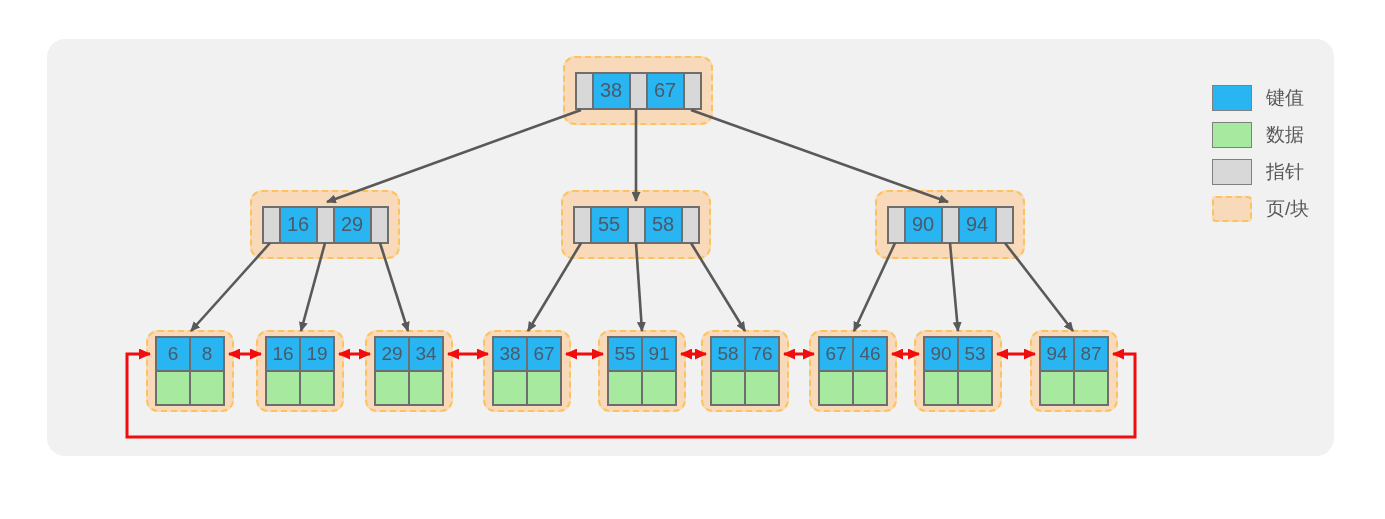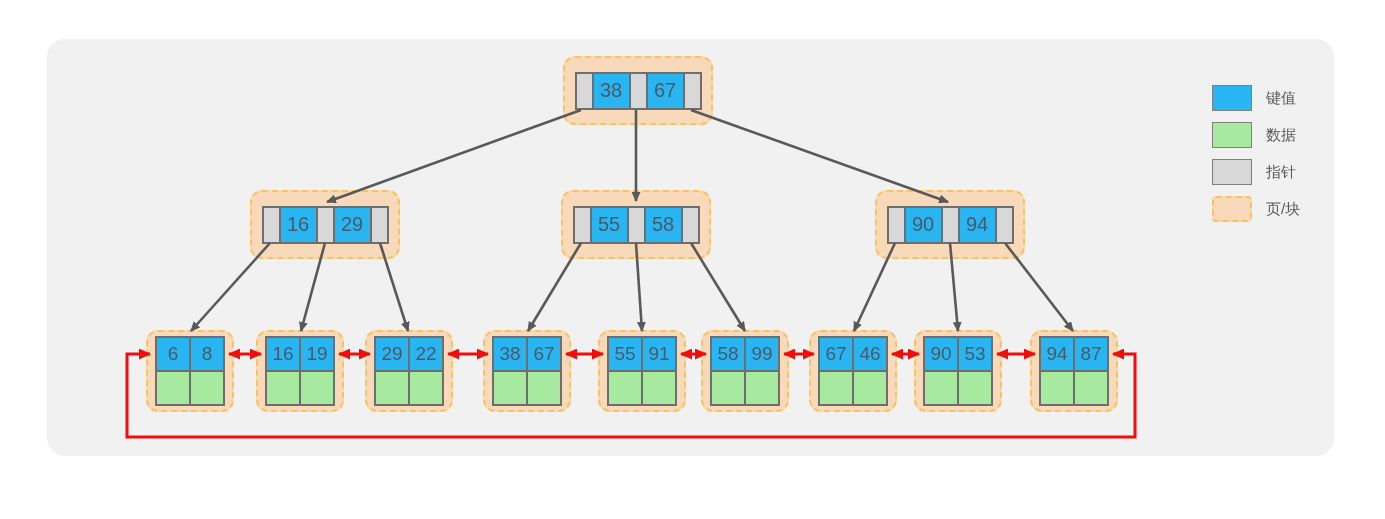--- a/index.html
+++ b/index.html
@@ -35,21 +35,21 @@
   .rarrow-head{fill:var(--c-link,#f20c0c);}
 
   
   .legend{position:absolute;left:1212px;top:84px;display:flex;flex-direction:column;gap:9px;}
   .legend-item{display:flex;align-items:center;height:28px;}
   .swatch{width:40px;height:26px;box-sizing:border-box;border:1.6px solid #808080;}
   .sw-key{background:var(--c-key,#29b5f2);}
   .sw-data{background:var(--c-data,#a8e9a0);}
   .sw-pointer{background:var(--c-pointer,#d8d8d8);}
   .sw-page{background:var(--c-page-fill,#f8d9b9);border:2px dashed var(--c-page-border,#fcc35c);border-radius:4px;}
-  .legend-label{margin-left:14px;font-size:15px;color:var(--c-legend-text,#595959);text-align:right;}
+  .legend-label{margin-left:14px;font-size:19px;color:var(--c-legend-text,#595959);text-align:right;}
 </style>
 </head>
 <body>
 
 <div class="stage">
   <div class="panel"></div>
 
   <div class="page inode" style="left:563px;top:56px">
     <div class="nrow">
       <span class="ptr"></span>
@@ -100,21 +100,21 @@
     <div class="lgrid">
       <span class="lkey">16</span>
       <span class="lkey">19</span>
       <span class="ldata"></span>
       <span class="ldata"></span>
     </div>
   </div>
   <div class="page leafpage" style="left:365px;top:330px">
     <div class="lgrid">
       <span class="lkey">29</span>
-      <span class="lkey">22</span>
+      <span class="lkey">34</span>
       <span class="ldata"></span>
       <span class="ldata"></span>
     </div>
   </div>
   <div class="page leafpage" style="left:483px;top:330px">
     <div class="lgrid">
       <span class="lkey">38</span>
       <span class="lkey">67</span>
       <span class="ldata"></span>
       <span class="ldata"></span>
@@ -124,21 +124,21 @@
     <div class="lgrid">
       <span class="lkey">55</span>
       <span class="lkey">91</span>
       <span class="ldata"></span>
       <span class="ldata"></span>
     </div>
   </div>
   <div class="page leafpage" style="left:701px;top:330px">
     <div class="lgrid">
       <span class="lkey">58</span>
-      <span class="lkey">99</span>
+      <span class="lkey">76</span>
       <span class="ldata"></span>
       <span class="ldata"></span>
     </div>
   </div>
   <div class="page leafpage" style="left:809px;top:330px">
     <div class="lgrid">
       <span class="lkey">67</span>
       <span class="lkey">46</span>
       <span class="ldata"></span>
       <span class="ldata"></span>

